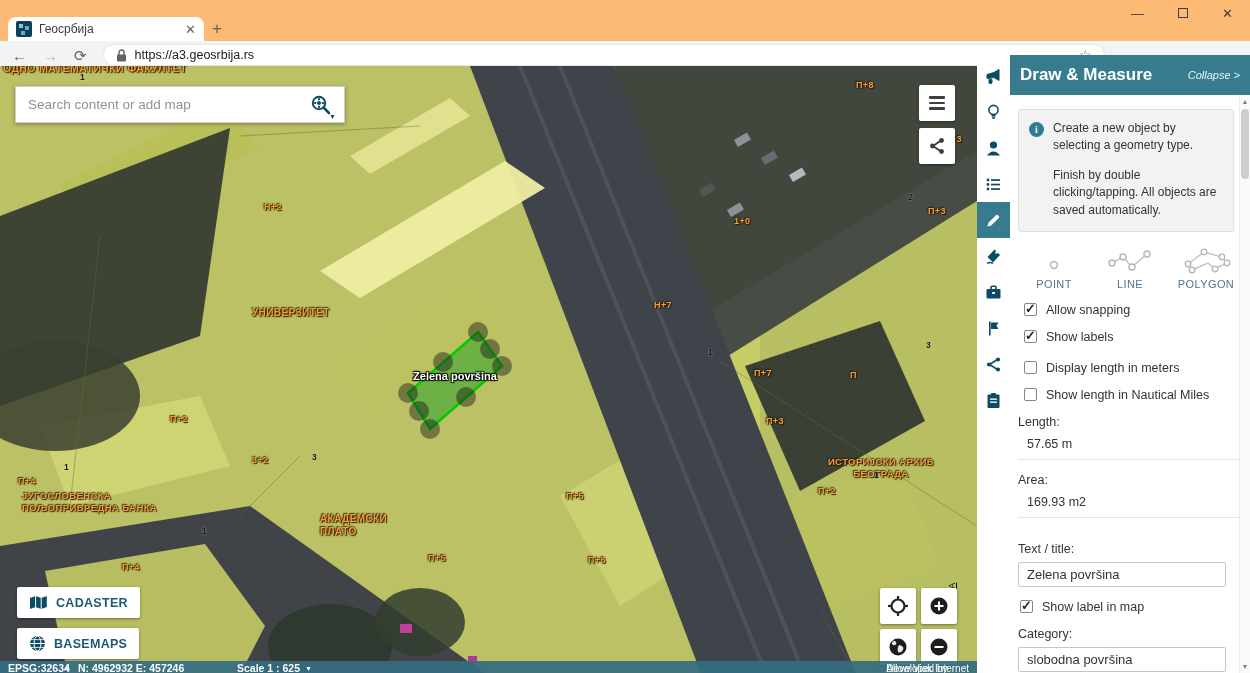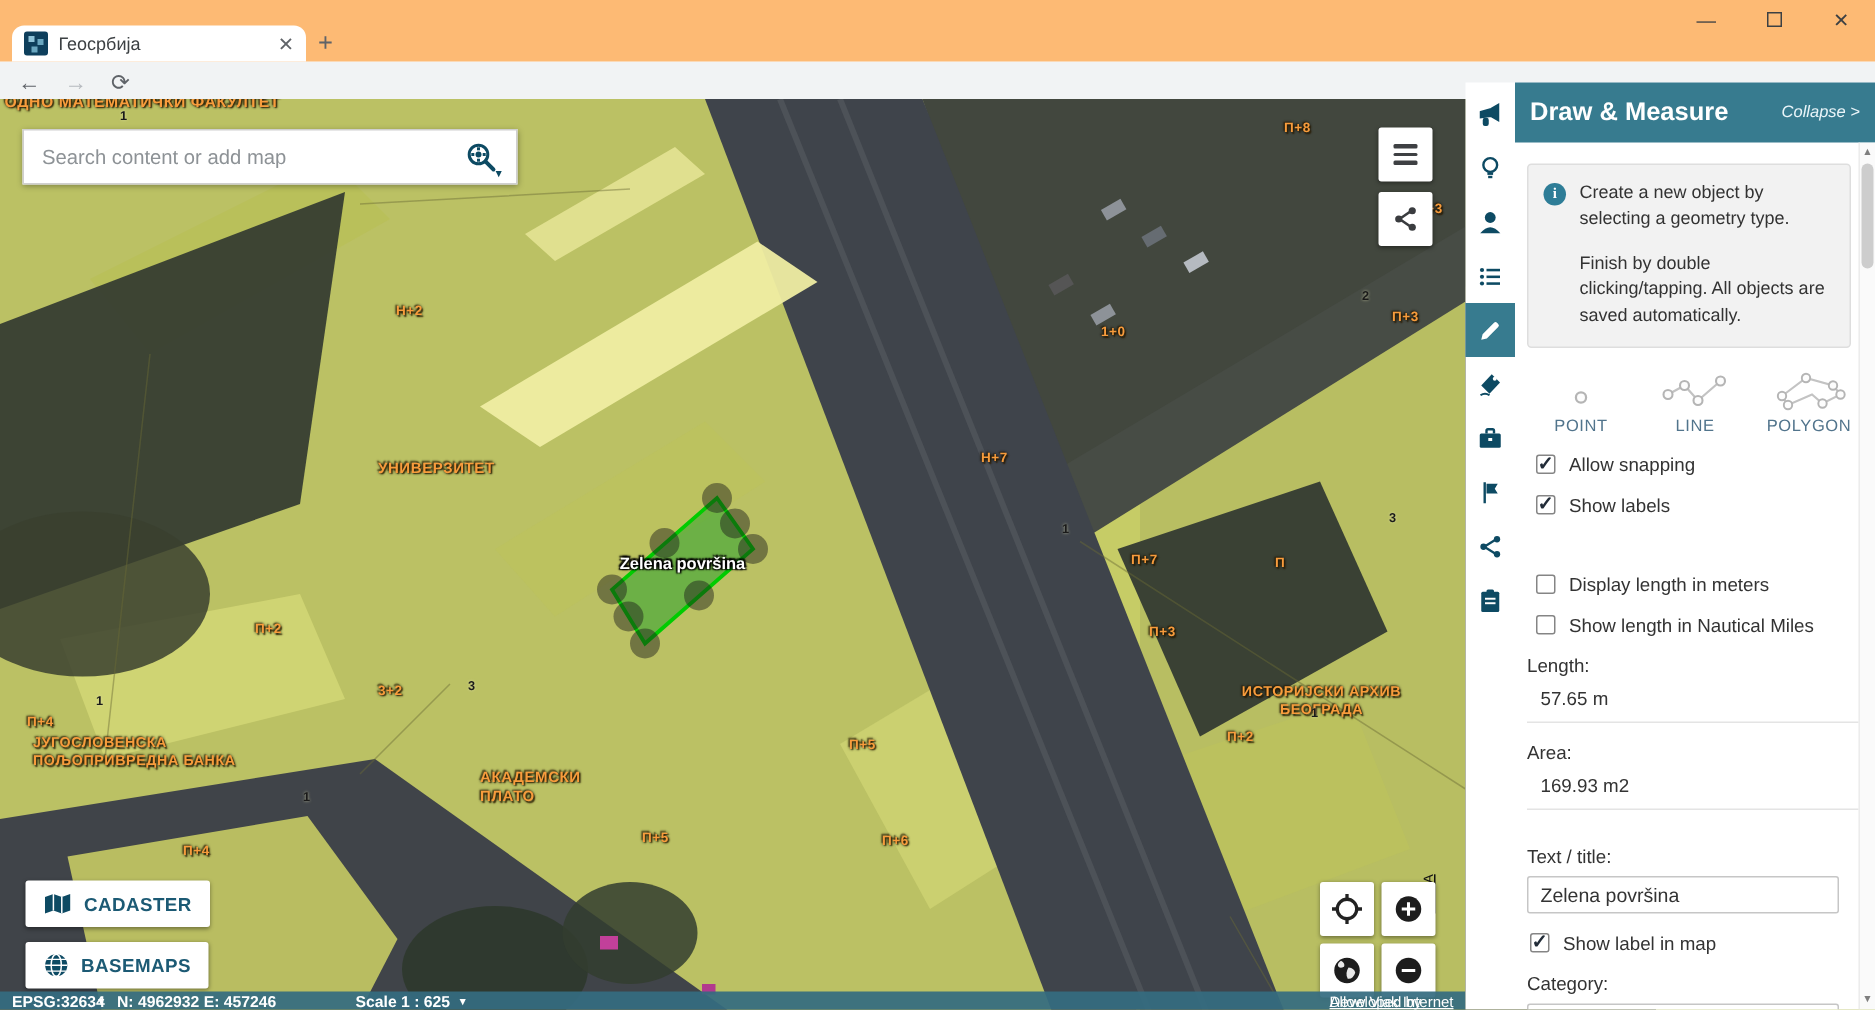--- a/index.html
+++ b/index.html
@@ -132,20 +132,28 @@
     <div class="win-btn">
         <span class="win-box"></span>
       </div>
     <div class="win-btn">✕</div>
   </div>
 </div>
 <div class="urlbar">
   <span class="nav-ic">←</span>
   <span class="nav-ic disabled">→</span>
   <span class="nav-ic">⟳</span>
+  <div class="url-pill">
+    <svg width="11" height="13" viewBox="0 0 11 13">
+      <rect x="1" y="5.5" width="9" height="7" rx="1" fill="#5f6368"></rect>
+      <path d="M3 6 V3.5 A2.5 2.5 0 0 1 8 3.5 V6" fill="none" stroke="#5f6368" stroke-width="1.4"></path>
+    </svg>
+    <span class="url-text">https://a3.geosrbija.rs</span>
+    <span class="star">☆</span>
+  </div>
 </div>
 
 <div class="main">
 
   <div class="map">
     <svg class="bg" width="977" height="618" viewBox="0 0 977 618">
       <rect width="977" height="618" fill="#4b5045"></rect>
 
       <rect x="0" y="0" width="760" height="618" fill="#cbd069" opacity="0.88"></rect>
       <polygon points="620,0 977,0 977,618 760,618" fill="#c7cd66" opacity="0.88"></polygon>
@@ -467,21 +475,21 @@
       </div>
 
       <div class="cbrow">
         <span class="cb on"></span>
         <span>Allow snapping</span>
       </div>
       <div class="cbrow">
         <span class="cb on"></span>
         <span>Show labels</span>
       </div>
-      <div class="cbrow" style="margin-top:39px;">
+      <div class="cbrow" style="margin-top:17px;">
         <span class="cb"></span>
         <span>Display length in meters</span>
       </div>
       <div class="cbrow">
         <span class="cb"></span>
         <span>Show length in Nautical Miles</span>
       </div>
 
       <div class="fieldlabel">Length:</div>
       <div class="fieldvalue">57.65 m</div>

